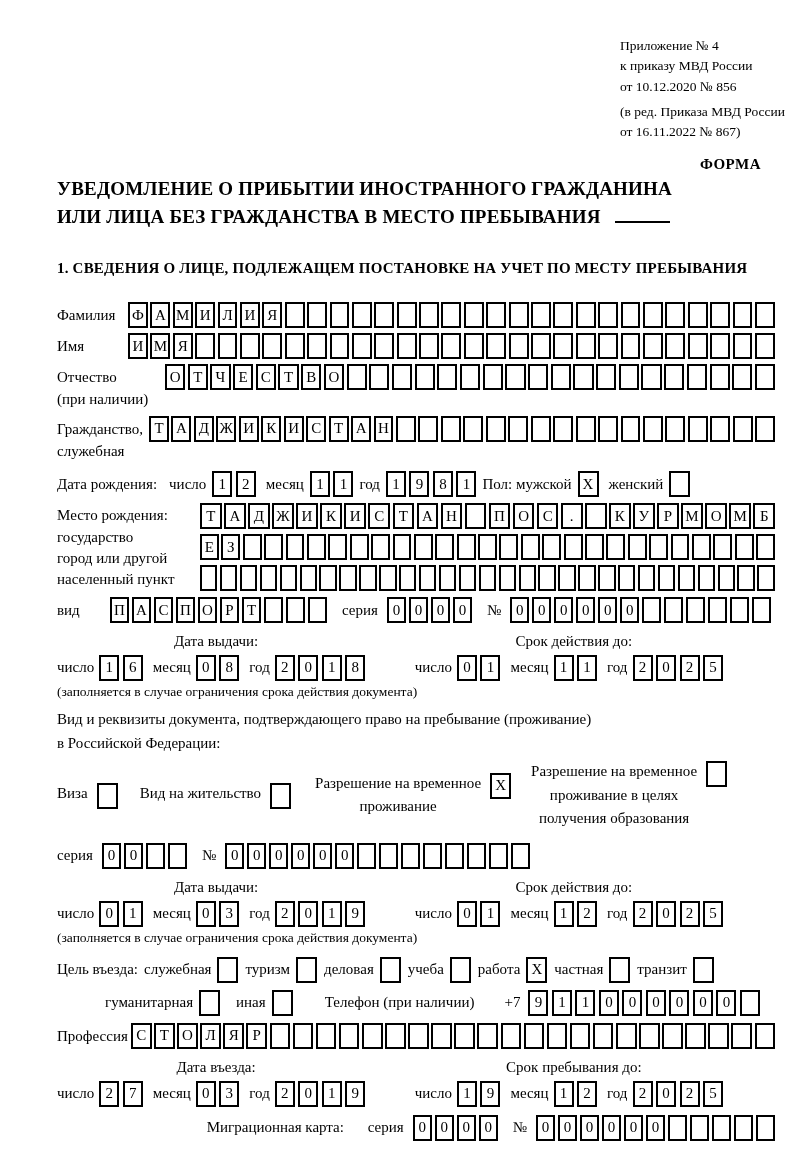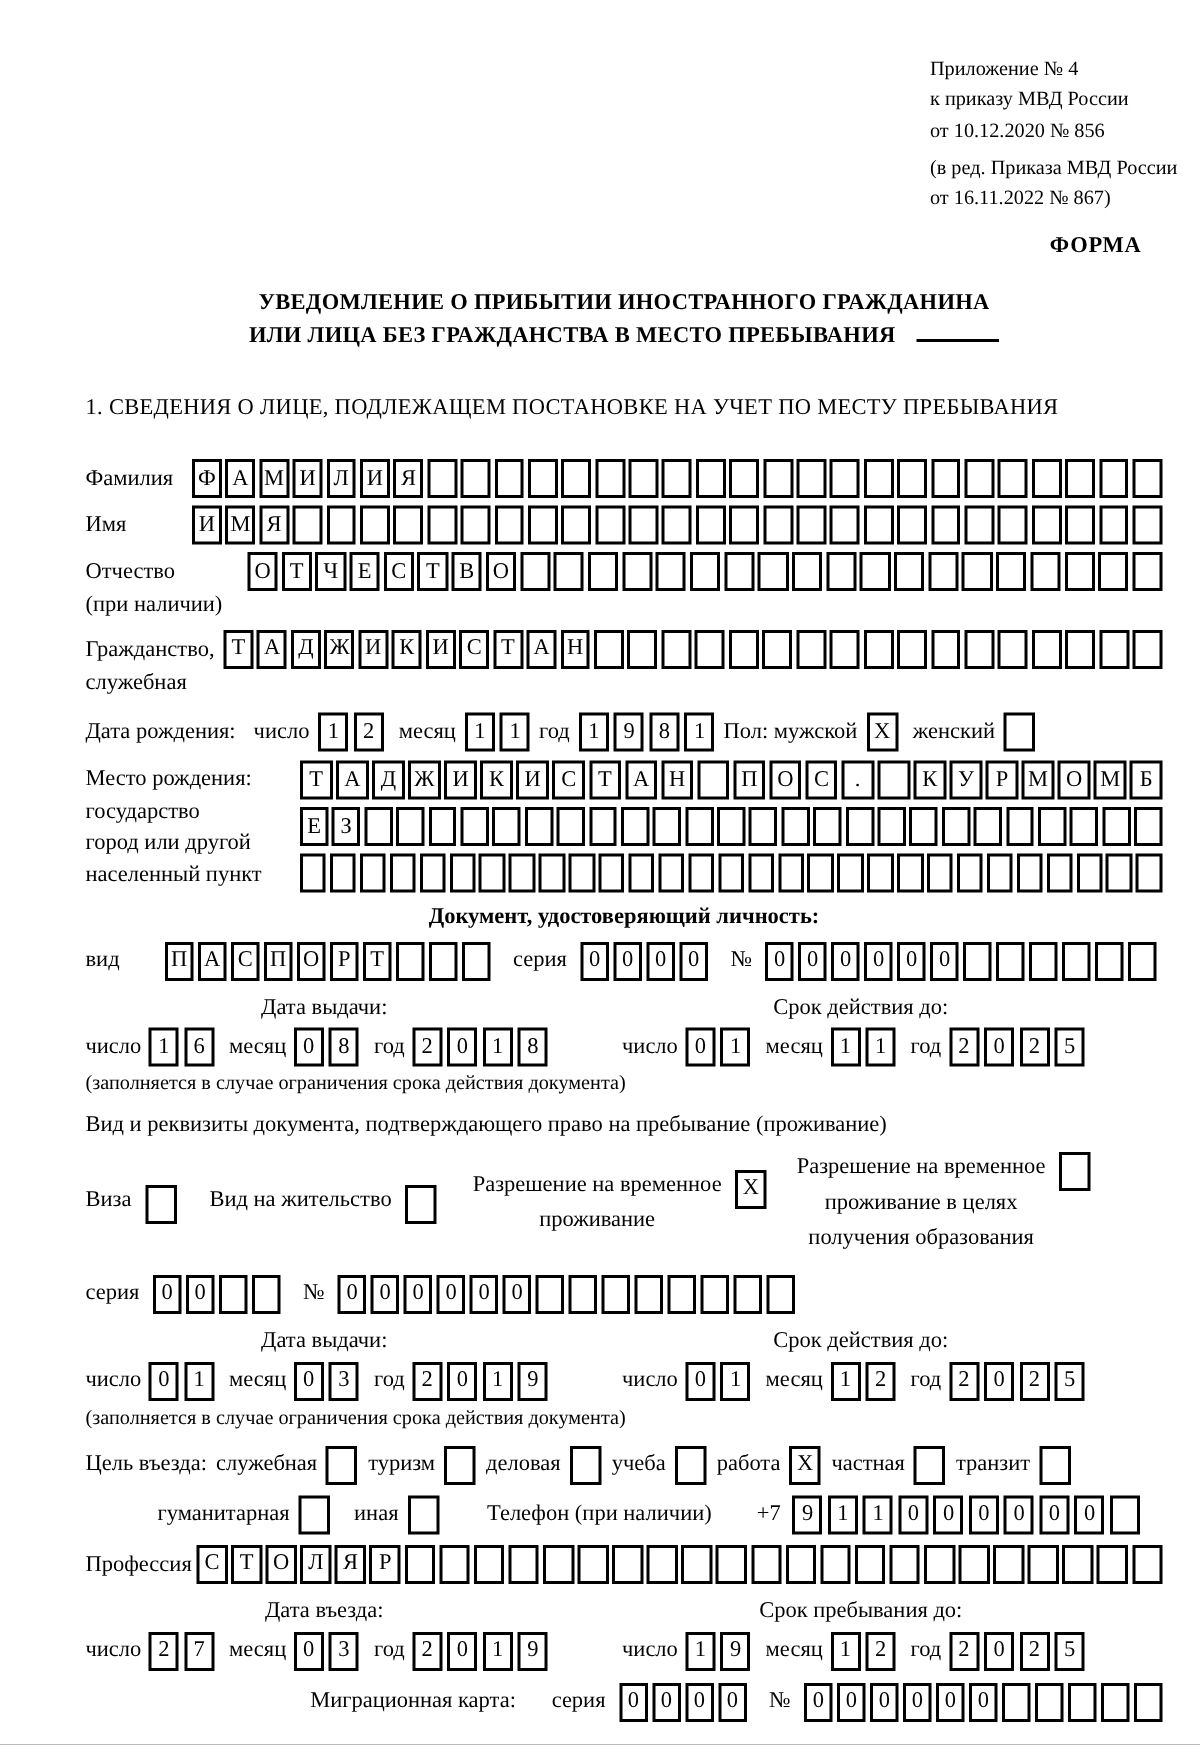--- a/index.html
+++ b/index.html
@@ -7,23 +7,23 @@
     width:800px; height:1163px; margin:0 auto; background:#fff; color:#000;
     box-sizing:border-box; padding:36px 25px 0 57px; overflow:hidden;
     font-family:"Liberation Serif","DejaVu Serif",serif; font-size:15px; line-height:1.3;
     position:relative;
   }
   
   .annex { margin-left:563px; width:190px; font-size:13.5px; line-height:1.5; }
   .annex .gap { margin-top:5px; }
   .forma { text-align:right; padding-right:14px; font-weight:bold; margin-top:13px; letter-spacing:.5px; }
 
-  .title { text-align:center; font-weight:bold; font-size:15px; margin-top:16px; line-height:1.5; letter-spacing:.2px; }
+  .title { text-align:left; font-weight:bold; font-size:19px; line-height:1.5; letter-spacing:.2px; }
   .blank-line { display:inline-block; width:55px; border-bottom:2px solid #000; height:13px; margin-left:14px; }
-  .sec1 { font-weight:normal; margin-top:27px; letter-spacing:.2px; }
+  .sec1 { font-weight:bold; margin-top:27px; letter-spacing:.2px; }
 
   
   .cell {
     height:26px; border:2px solid #000; box-sizing:border-box; background:#fff;
     display:inline-flex; align-items:center; justify-content:center;
     font-size:15px; flex:none;
   }
   .boxes { display:flex; gap:2.5px; flex:1; min-width:0; }
   .boxes .cell { flex:1; width:auto; }
   .cells { display:inline-flex; gap:3.5px; vertical-align:middle; }
@@ -358,21 +358,20 @@
           <span class="cell"></span>
           <span class="cell"></span>
           <span class="cell"></span>
           <span class="cell"></span>
           <span class="cell"></span>
           <span class="cell"></span>
         </div>
     </div>
   </div>
 
-  <div class="center-bold">Документ, удостоверяющий личность:</div>
 
   <div class="idrow">
     <span class="lab" style="width:44px;">вид</span>
     <span class="cells">
         <span class="cell">П</span>
         <span class="cell">А</span>
         <span class="cell">С</span>
         <span class="cell">П</span>
         <span class="cell">О</span>
         <span class="cell">Р</span>
@@ -447,20 +446,21 @@
             <span class="cell">0</span>
             <span class="cell">2</span>
             <span class="cell">5</span>
           </span>
       </div>
     </div>
   </div>
   <div class="note-r">(заполняется в случае ограничения срока действия документа)</div>
 
   <div class="res-h">Вид и реквизиты документа, подтверждающего право на пребывание (проживание)</div>
+  <div class="res-h2">в Российской Федерации:</div>
 
   <div class="res-options">
     <div class="opt og1">
       <div class="olines">Виза</div>
       <span class="cell cb"></span>
     </div>
     <div class="opt og2">
       <div class="olines">Вид на жительство</div>
       <span class="cell cb"></span>
     </div>

